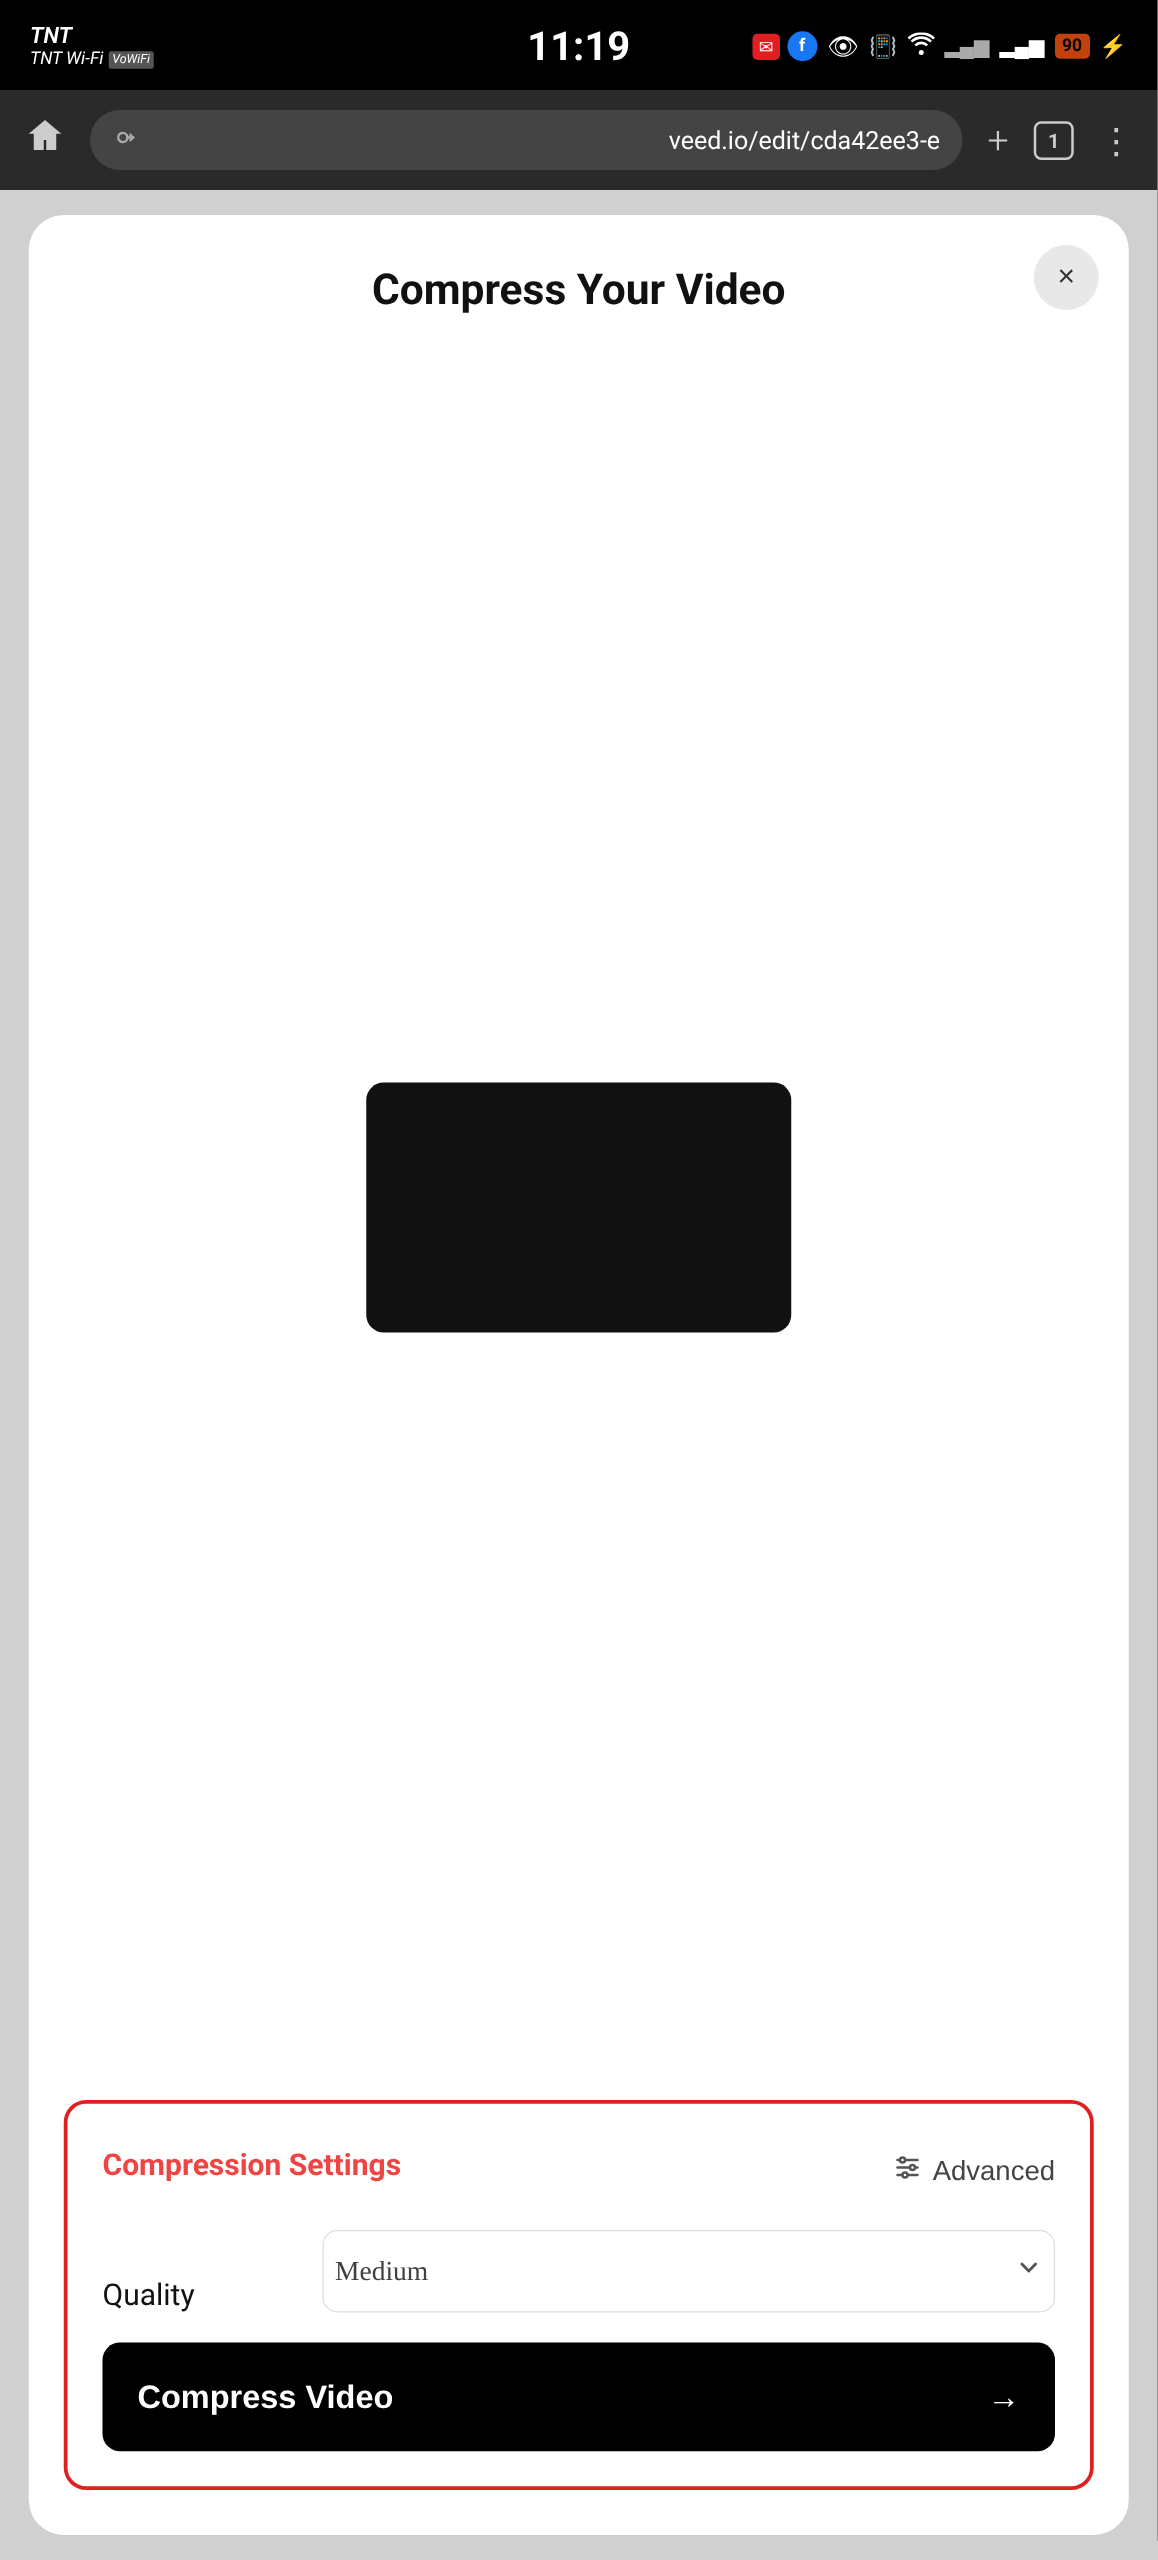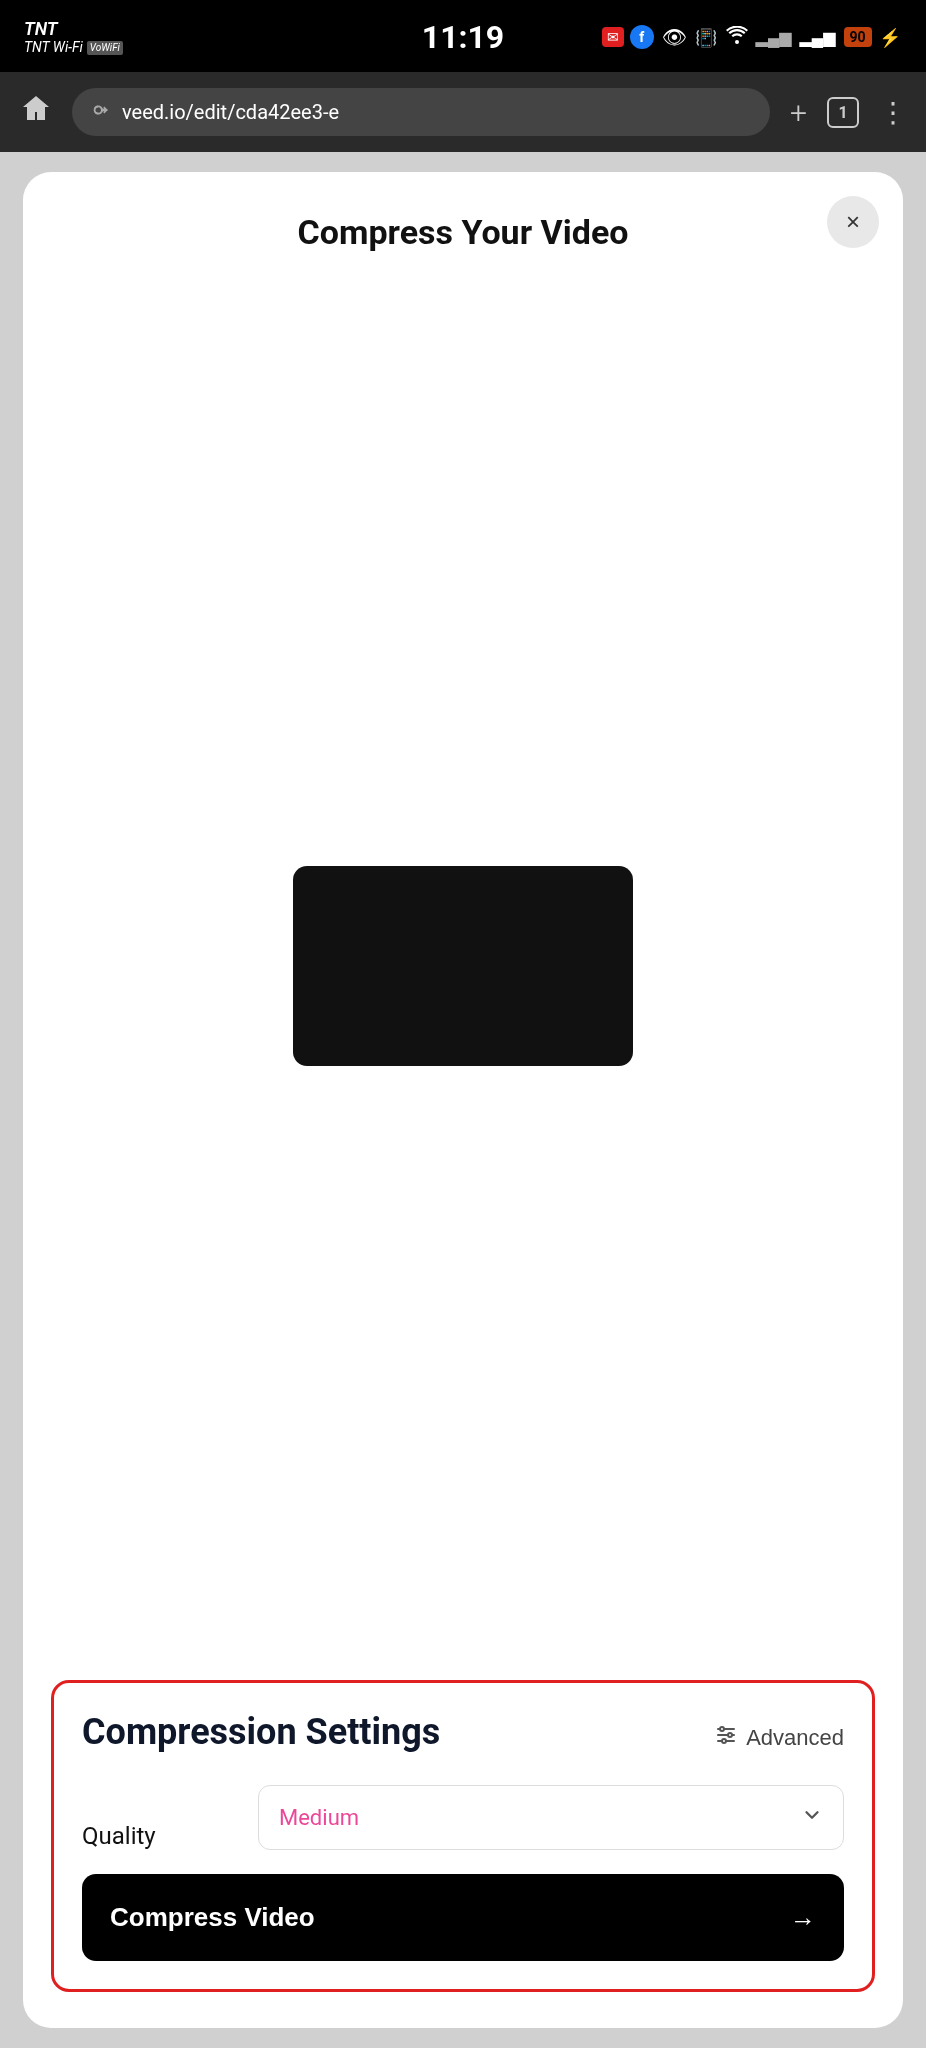--- a/index.html
+++ b/index.html
@@ -84,20 +84,21 @@
     }
     .browser-url-bar {
       flex: 1;
       background: #444;
       border-radius: 24px;
       display: flex;
       align-items: center;
       padding: 24px 18px;
       gap: 10px;
       height: 40px;
+      text-align: right;
     }
     .browser-url-icon {
       color: #aaa;
       font-size: 18px;
     }
     .browser-url-text {
       color: #fff;
       font-size: 20px;
       flex: 1;
     }
@@ -195,23 +196,23 @@
     }
 
     .settings-header {
       display: flex;
       align-items: center;
       justify-content: space-between;
       margin-bottom: 32px;
     }
 
     .settings-title {
-      font-size: 36px;
-      font-weight: 700;
-      color: #0f172a;
+      font-size: 24px;
+      font-weight: 700;
+      color: #ef4444;
     }
 
     .advanced-btn {
       display: flex;
       align-items: center;
       gap: 8px;
       background: none;
       border: none;
       cursor: pointer;
       color: #444;
@@ -238,24 +239,25 @@
     }
 
     .setting-select {
       flex: 1;
       display: flex;
       align-items: center;
       justify-content: space-between;
       background: #fff;
       border: 1.5px solid #ddd;
       border-radius: 12px;
-      padding: 18px 20px;
+      padding: 18px 9px;
       cursor: pointer;
       font-size: 22px;
-      color: #ec4899;
+      color: #404040;
+      font-family: Liberation Serif, serif;
     }
 
     .chevron-icon {
       color: #555;
       font-size: 20px;
     }
 
     .compress-btn {
       width: 100%;
       background: #000000;

